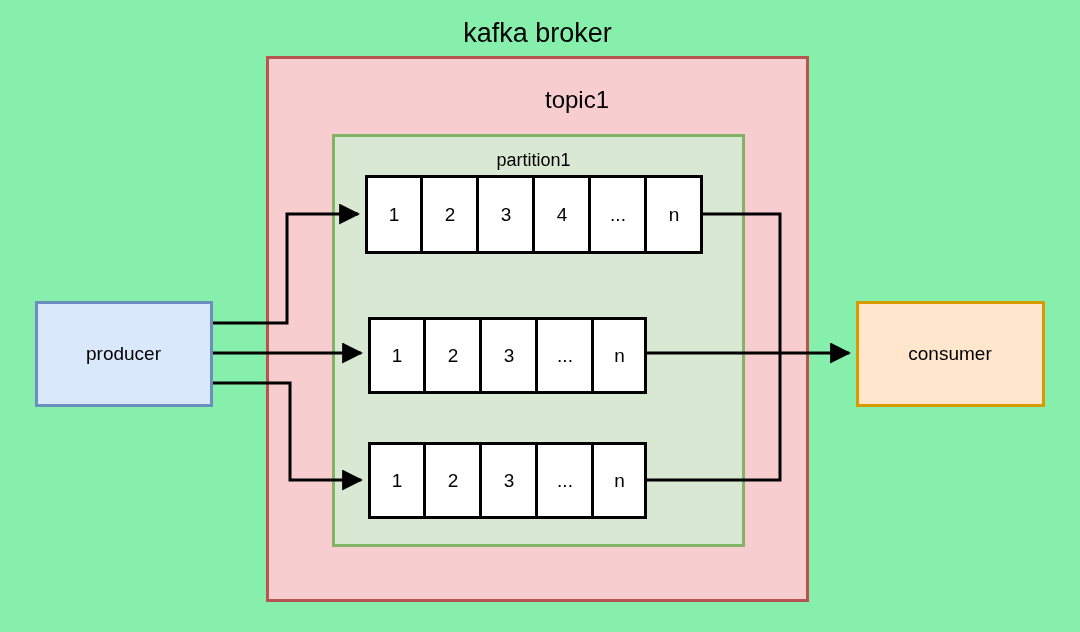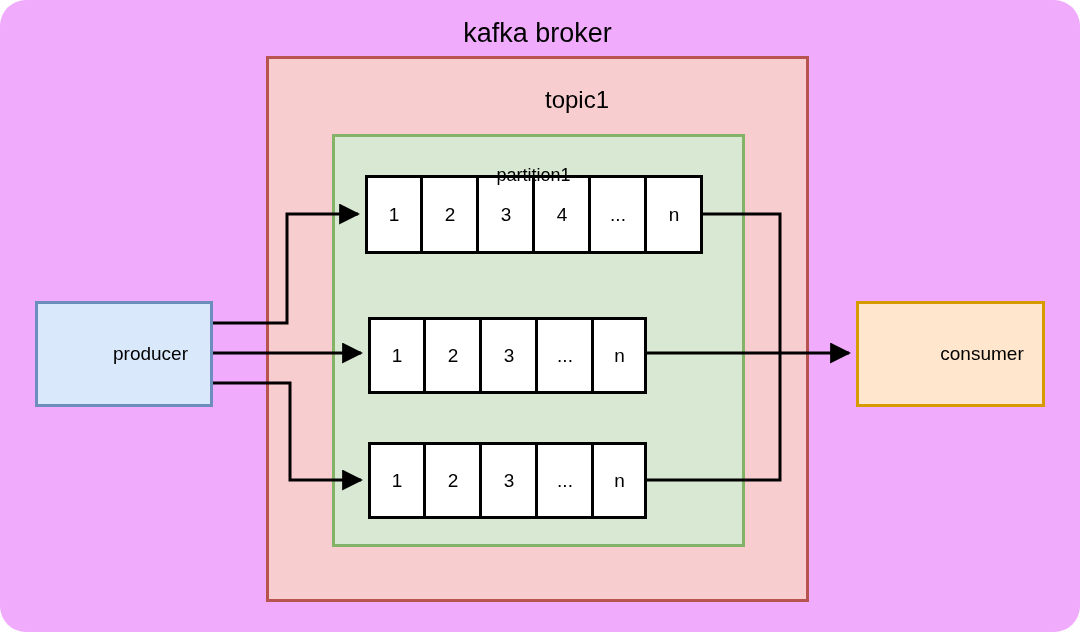--- a/index.html
+++ b/index.html
@@ -7,23 +7,22 @@
     padding: 0;
     background: #ffffff;
   }
   body {
     font-family: "Liberation Sans", sans-serif;
   }
   #canvas {
     position: relative;
     width: 1080px;
     height: 632px;
-    background: #f0abfc;
+    background: #86efac;
     overflow: hidden;
-    border-radius: 26px;
   }
   svg.layer {
     position: absolute;
     left: 0;
     top: 0;
     width: 1080px;
     height: 632px;
   }
   .box-label {
     position: absolute;
@@ -40,29 +39,29 @@
     font-size: 27px;
   }
   .title-topic {
     left: 267px; top: 84px; width: 620px; height: 32px;
     font-size: 24px;
   }
   .title-partition {
     font-size: 18px;
     height: 24px;
   }
-  .p1-title { left: 365px; top: 163px; width: 337px; }
+  .p1-title { left: 365px; top: 148px; width: 337px; }
   .p2-title { left: 368px; top: 287px; width: 278px; }
   .p3-title { left: 368px; top: 412px; width: 278px; }
 
   .endpoint-label {
     font-size: 19px;
   }
-  .producer-label { left: 35px; top: 301px; width: 177px; height: 105px; padding-left: 27px; }
-  .consumer-label { left: 856px; top: 301px; width: 188px; height: 105px; margin-left: 32px; }
+  .producer-label { left: 35px; top: 301px; width: 177px; height: 105px; }
+  .consumer-label { left: 856px; top: 301px; width: 188px; height: 105px; }
 
   .cell-label {
     position: absolute;
     display: flex;
     align-items: center;
     justify-content: center;
     font-size: 19px;
     color: #000000;
     pointer-events: none;
   }

